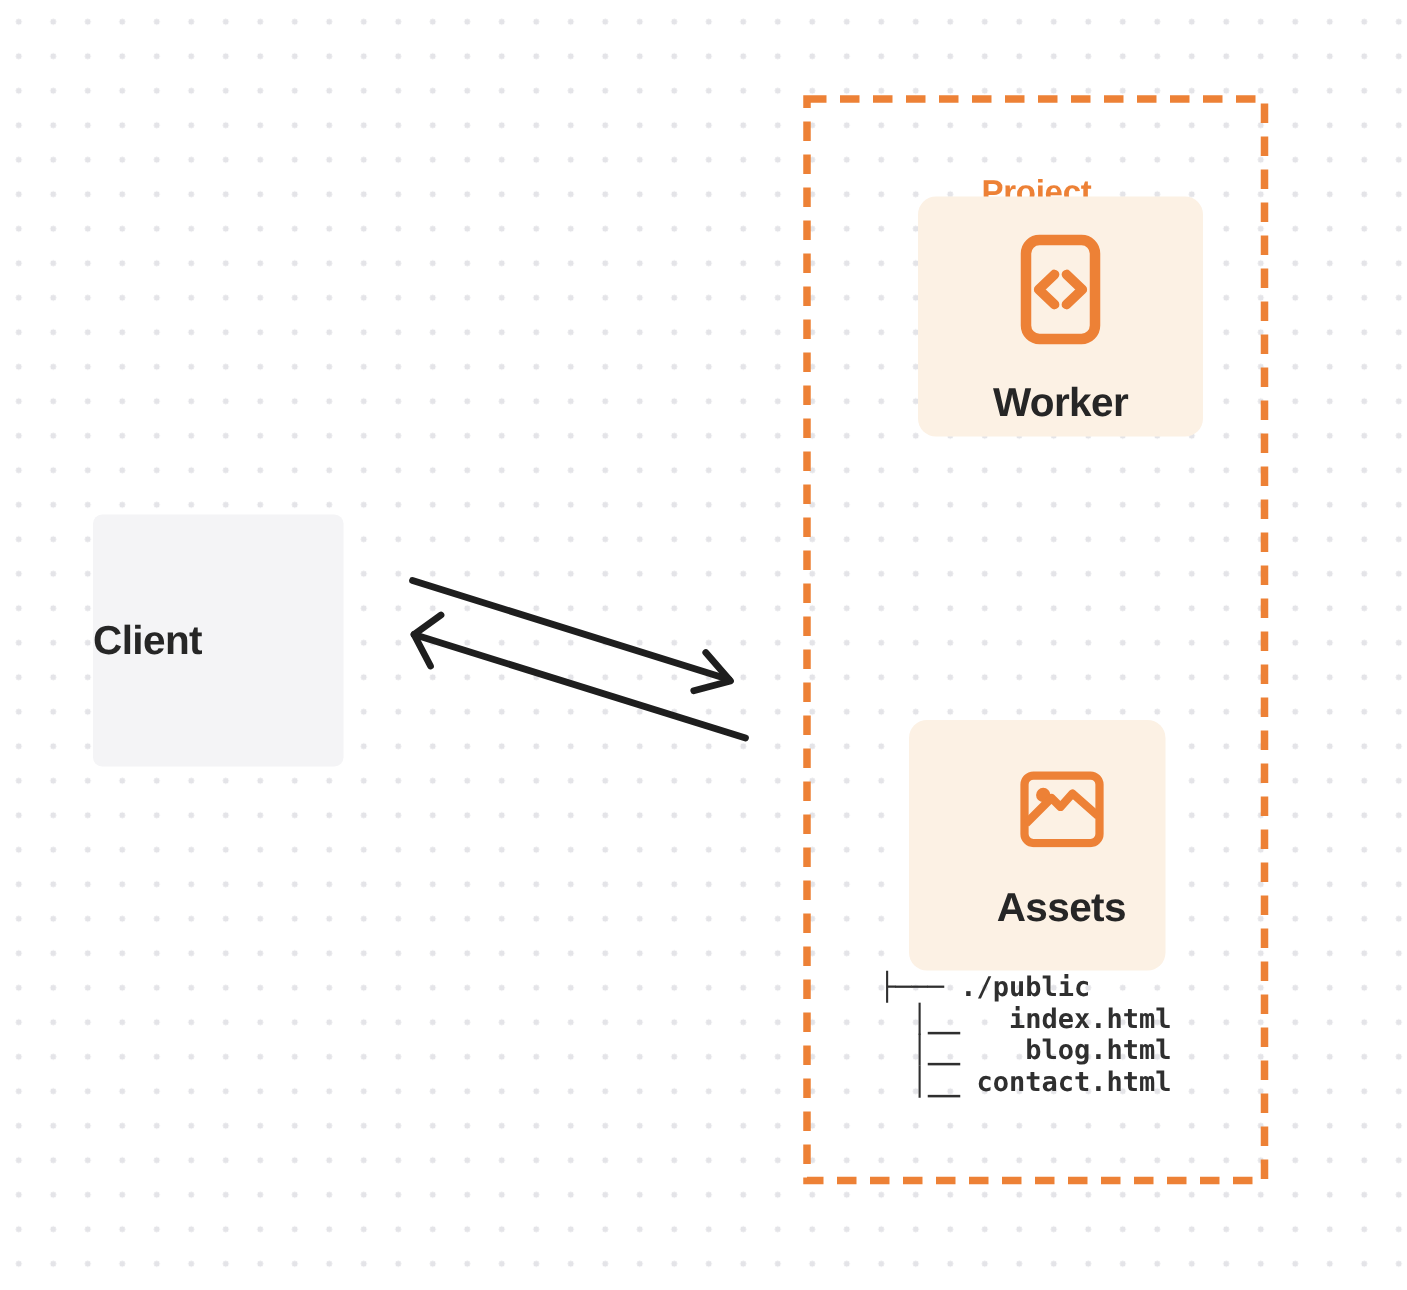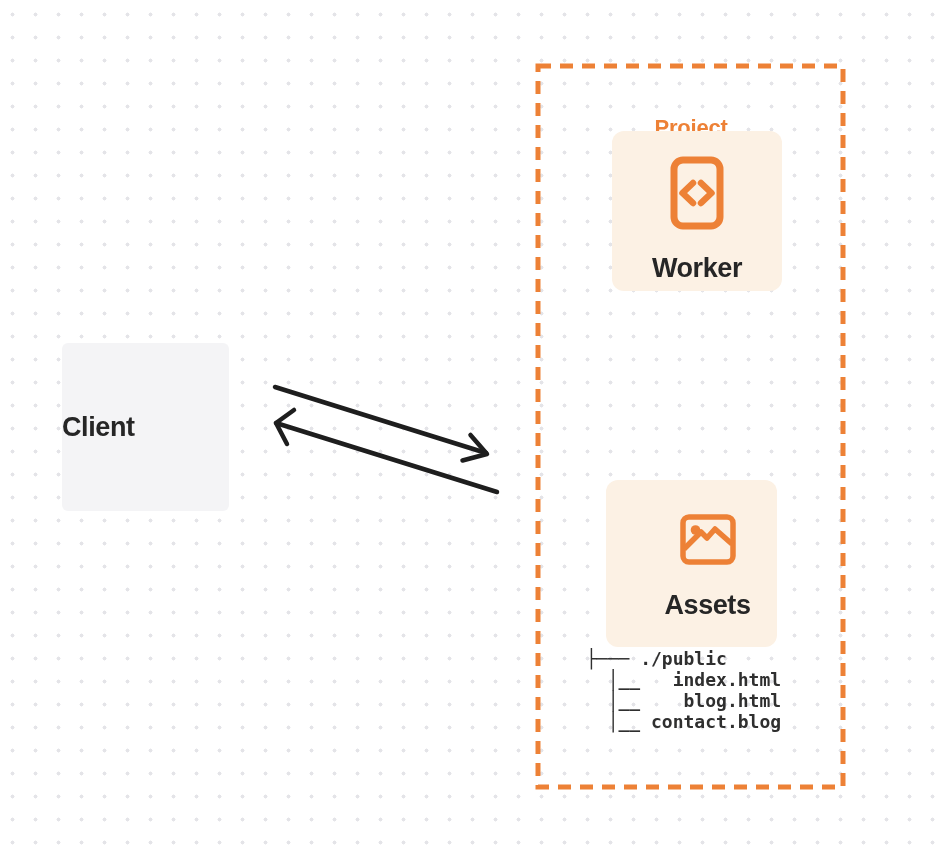--- a/index.html
+++ b/index.html
@@ -53,21 +53,21 @@
 
   .card {
     position: absolute;
     z-index: 2;
     background: var(--card-bg);
     border-radius: 12px;
     display: flex;
     flex-direction: column;
     align-items: center;
   }
-  .card.worker { left: 612px; top: 131px; width: 170px; height: 160px; padding-top: 25px; }
+  .card.worker { left: 612px; top: 131px; width: 190px; height: 160px; padding-top: 25px; }
   .card.assets { left: 606px; top: 480px; width: 171px; height: 167px; padding-top: 34px; padding-left: 32px; }
   .card-label {
     font-size: 27px;
     font-weight: 700;
     letter-spacing: -0.4px;
     color: var(--label-ink);
   }
   .card.worker .card-label { margin-top: 23px; }
   .card.assets .card-label { margin-top: 25px; }
 
@@ -145,20 +145,20 @@
       <rect x="3" y="3" width="50" height="45" rx="6" fill="none" class="accent-stroke" stroke-width="5.5"></rect>
       <circle cx="15.5" cy="16" r="4.8" class="accent-fill"></circle>
       <path d="M4,35 L21,18 L27,24 L35,15 L52,30" fill="none" class="accent-stroke" stroke-width="5.5" stroke-linejoin="round" stroke-linecap="butt"></path>
     </svg>
     <div class="card-label">Assets</div>
   </div>
 
   <pre class="file-tree">├─── ./public
   │__   index.html
   │__    blog.html
-  │__ contact.blog</pre>
+  │__ contact.html</pre>
 
   <div class="client-box">
     <div class="client-label">Client</div>
   </div>
 
 
 </div>
 
 </body></html>

